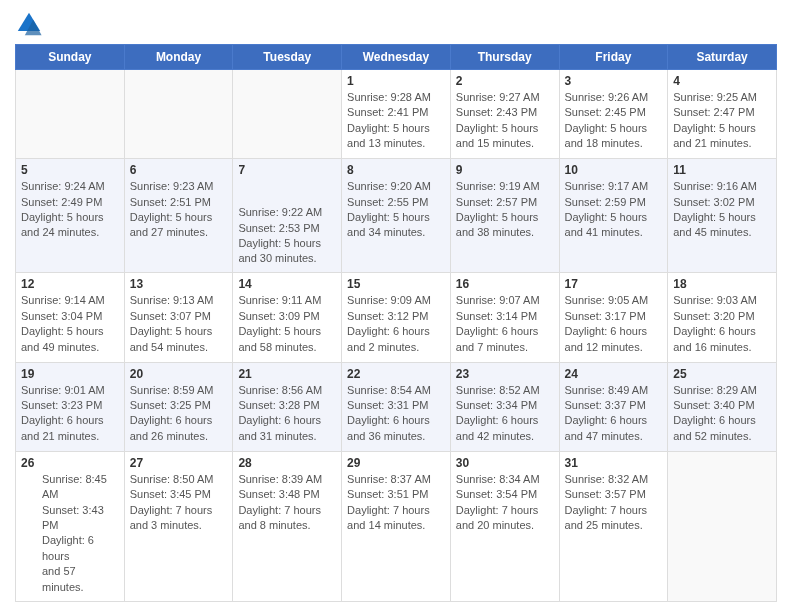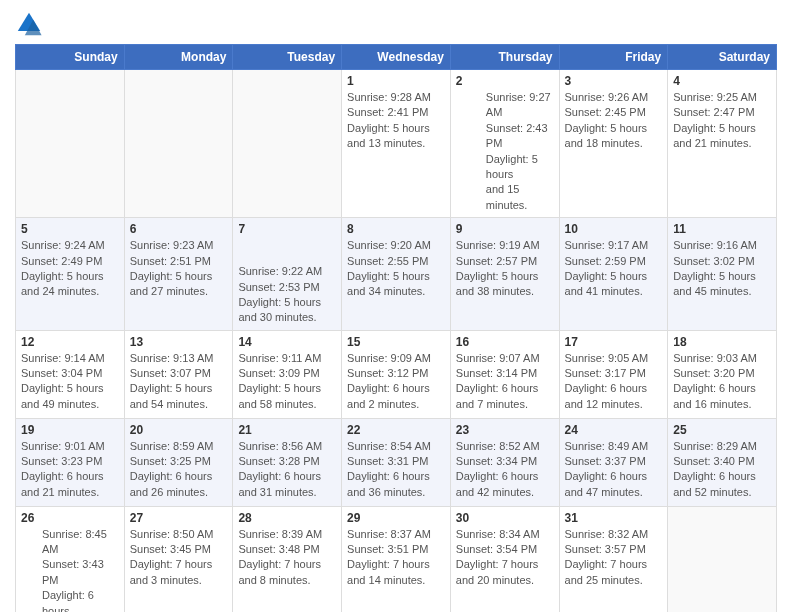--- a/index.html
+++ b/index.html
@@ -63,21 +63,21 @@
     .calendar {
       flex: 1;
       border: 1px solid #ccc;
       border-collapse: collapse;
       width: 100%;
       table-layout: fixed;
     }
     .calendar th {
       background: #3d6dbf;
       color: white;
-      text-align: right;
+      text-align: center;
       padding: 5px 6px;
       font-size: 12px;
       border: 1px solid #4a7acc;
     }
     .calendar td {
       vertical-align: top;
       padding: 4px 5px;
       font-size: 9.5px;
       color: #333;
       border: 1px solid #ddd;
@@ -149,21 +149,21 @@
           <td class="empty"></td>
           <td>
             <span class="day-number">1</span>
             <div class="day-info" style="white-space: pre-line;">Sunrise: 9:28 AM
 Sunset: 2:41 PM
 Daylight: 5 hours
 and 13 minutes.</div>
           </td>
           <td>
             <span class="day-number">2</span>
-            <div class="day-info" style="white-space: pre-line; margin-left: 30px;">Sunrise: 9:27 AM
+            <div class="day-info" style="white-space: pre-line;">Sunrise: 9:27 AM
 Sunset: 2:43 PM
 Daylight: 5 hours
 and 15 minutes.</div>
           </td>
           <td>
             <span class="day-number">3</span>
             <div class="day-info" style="white-space: pre-line;">Sunrise: 9:26 AM
 Sunset: 2:45 PM
 Daylight: 5 hours
 and 18 minutes.</div>

